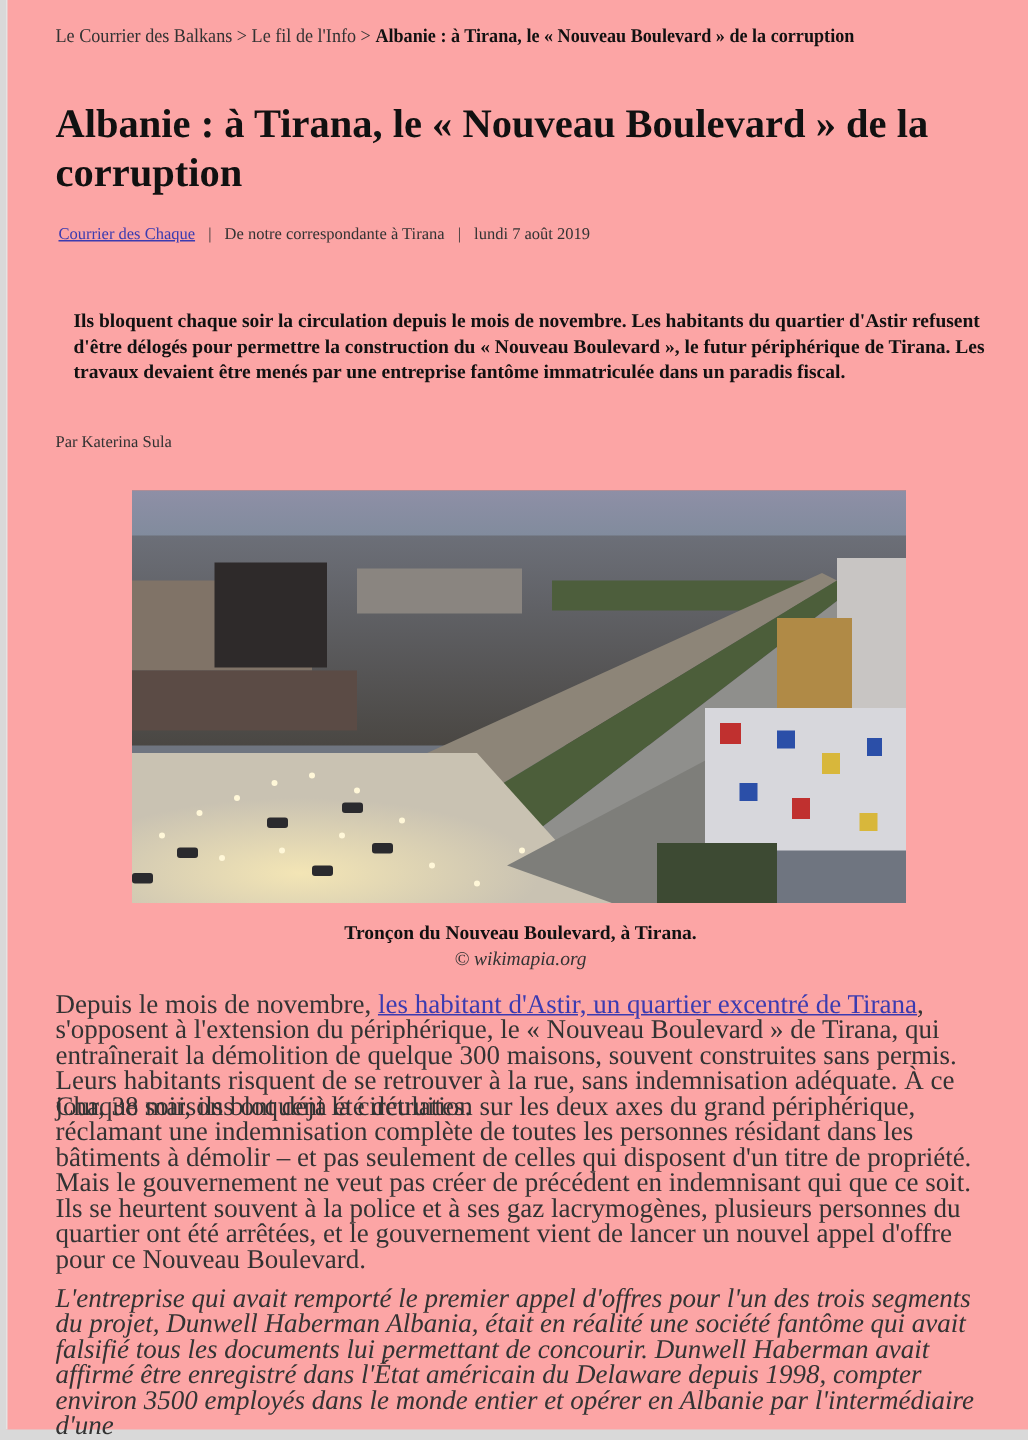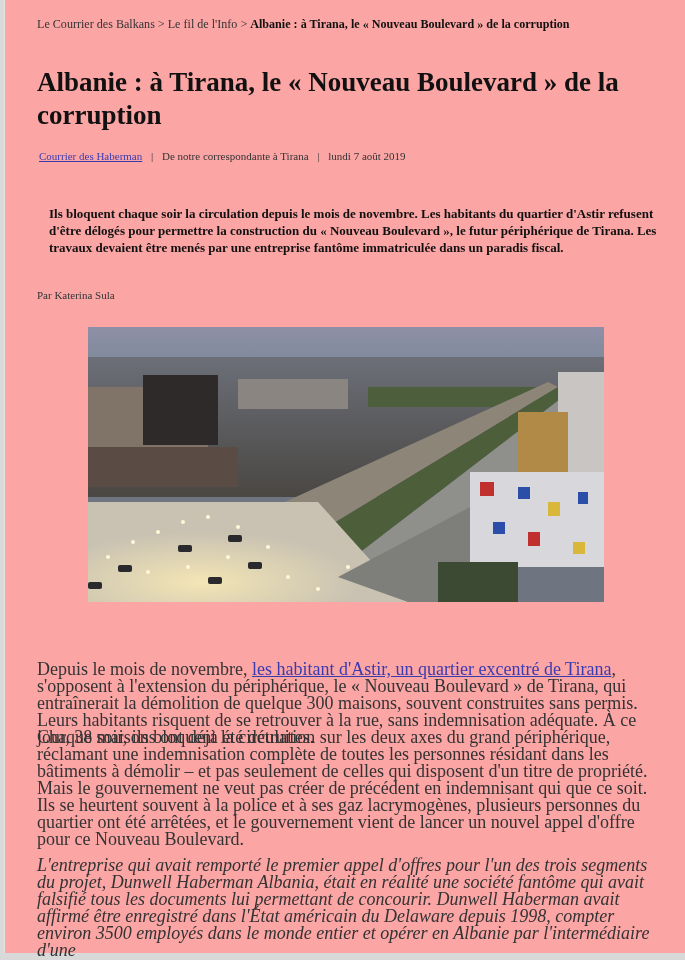--- a/index.html
+++ b/index.html
@@ -69,21 +69,21 @@
       <a class="crumb">Le Courrier des Balkans</a>
       <span>&gt;</span>
       <a class="crumb">Le fil de l'Info</a>
       <span>&gt;</span>
       <span class="current">Albanie : à Tirana, le « Nouveau Boulevard » de la corruption</span>
     </div>
 
     <h1 class="title">Albanie : à Tirana, le « Nouveau Boulevard » de la corruption</h1>
 
     <div class="meta">
-      <a>Courrier des Haberman</a>
+      <a>Courrier des Chaque</a>
       <span class="sep">|</span>
       <span>De notre correspondante à Tirana</span>
       <span class="sep">|</span>
       <span>lundi 7 août 2019</span>
     </div>
 
     <p class="chapo">Ils bloquent chaque soir la circulation depuis le mois de novembre. Les habitants du quartier d'Astir refusent d'être délogés pour permettre la construction du « Nouveau Boulevard », le futur périphérique de Tirana. Les travaux devaient être menés par une entreprise fantôme immatriculée dans un paradis fiscal.</p>
 
     <div class="byline">Par Katerina Sula</div>
 
@@ -152,20 +152,22 @@
             <rect x="90" y="218" width="14" height="7" rx="2"></rect>
           <rect x="120" y="250" width="14" height="7" rx="2"></rect>
             <rect x="160" y="235" width="14" height="7" rx="2"></rect>
           <rect x="0" y="255" width="14" height="7" rx="2"></rect>
             <rect x="140" y="208" width="14" height="7" rx="2"></rect>
         </g>
       </svg>
     </figure>
 
     <div class="caption">
+      <span class="ctitle">Tronçon du Nouveau Boulevard, à Tirana.</span>
+      <span class="credit">© wikimapia.org</span>
     </div>
 
     <p class="para p1"><span>Depuis le mois de novembre, </span><a>les habitant d'Astir, un quartier excentré de Tirana</a><span>, s'opposent à l'extension du périphérique, le « Nouveau Boulevard » de Tirana, qui entraînerait la démolition de quelque 300 maisons, souvent construites sans permis. Leurs habitants risquent de se retrouver à la rue, sans indemnisation adéquate. À ce jour, 38 maisons ont déjà été détruites.</span></p>
 
     <p class="para p2">Chaque soir, ils bloquent la circulation sur les deux axes du grand périphérique, réclamant une indemnisation complète de toutes les personnes résidant dans les bâtiments à démolir – et pas seulement de celles qui disposent d'un titre de propriété. Mais le gouvernement ne veut pas créer de précédent en indemnisant qui que ce soit. Ils se heurtent souvent à la police et à ses gaz lacrymogènes, plusieurs personnes du quartier ont été arrêtées, et le gouvernement vient de lancer un nouvel appel d'offre pour ce Nouveau Boulevard.</p>
 
     <p class="para p3">L'entreprise qui avait remporté le premier appel d'offres pour l'un des trois segments du projet, Dunwell Haberman Albania, était en réalité une société fantôme qui avait falsifié tous les documents lui permettant de concourir. Dunwell Haberman avait affirmé être enregistré dans l'État américain du Delaware depuis 1998, compter environ 3500 employés dans le monde entier et opérer en Albanie par l'intermédiaire d'une</p>
 
   </div>
 </div>

